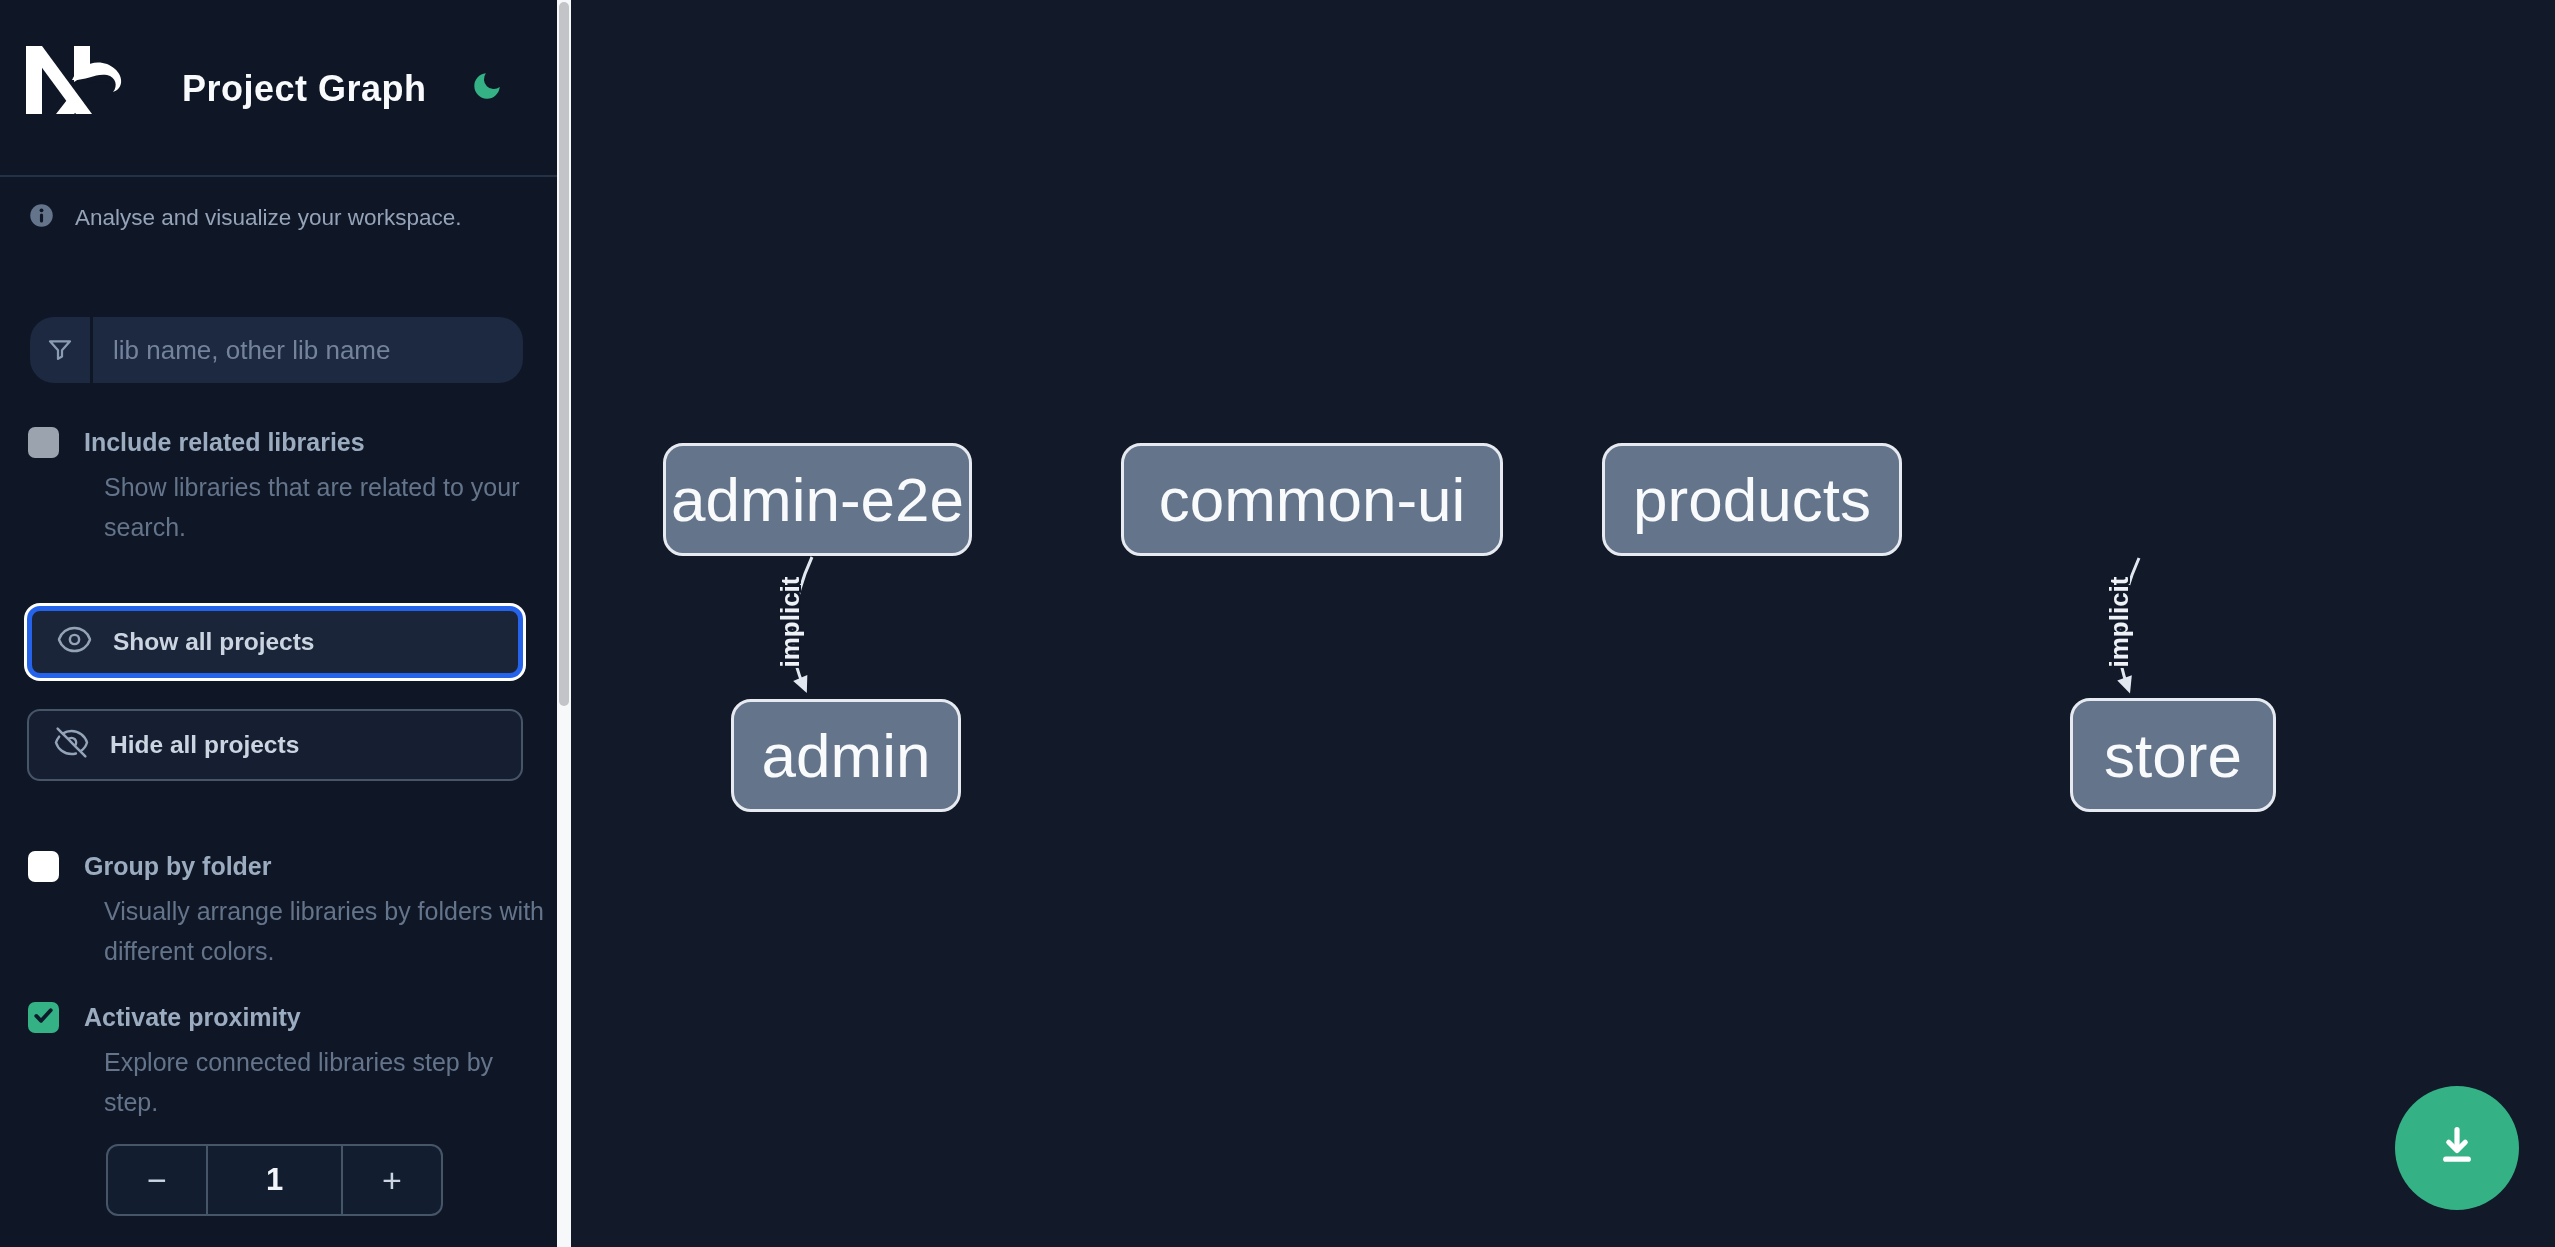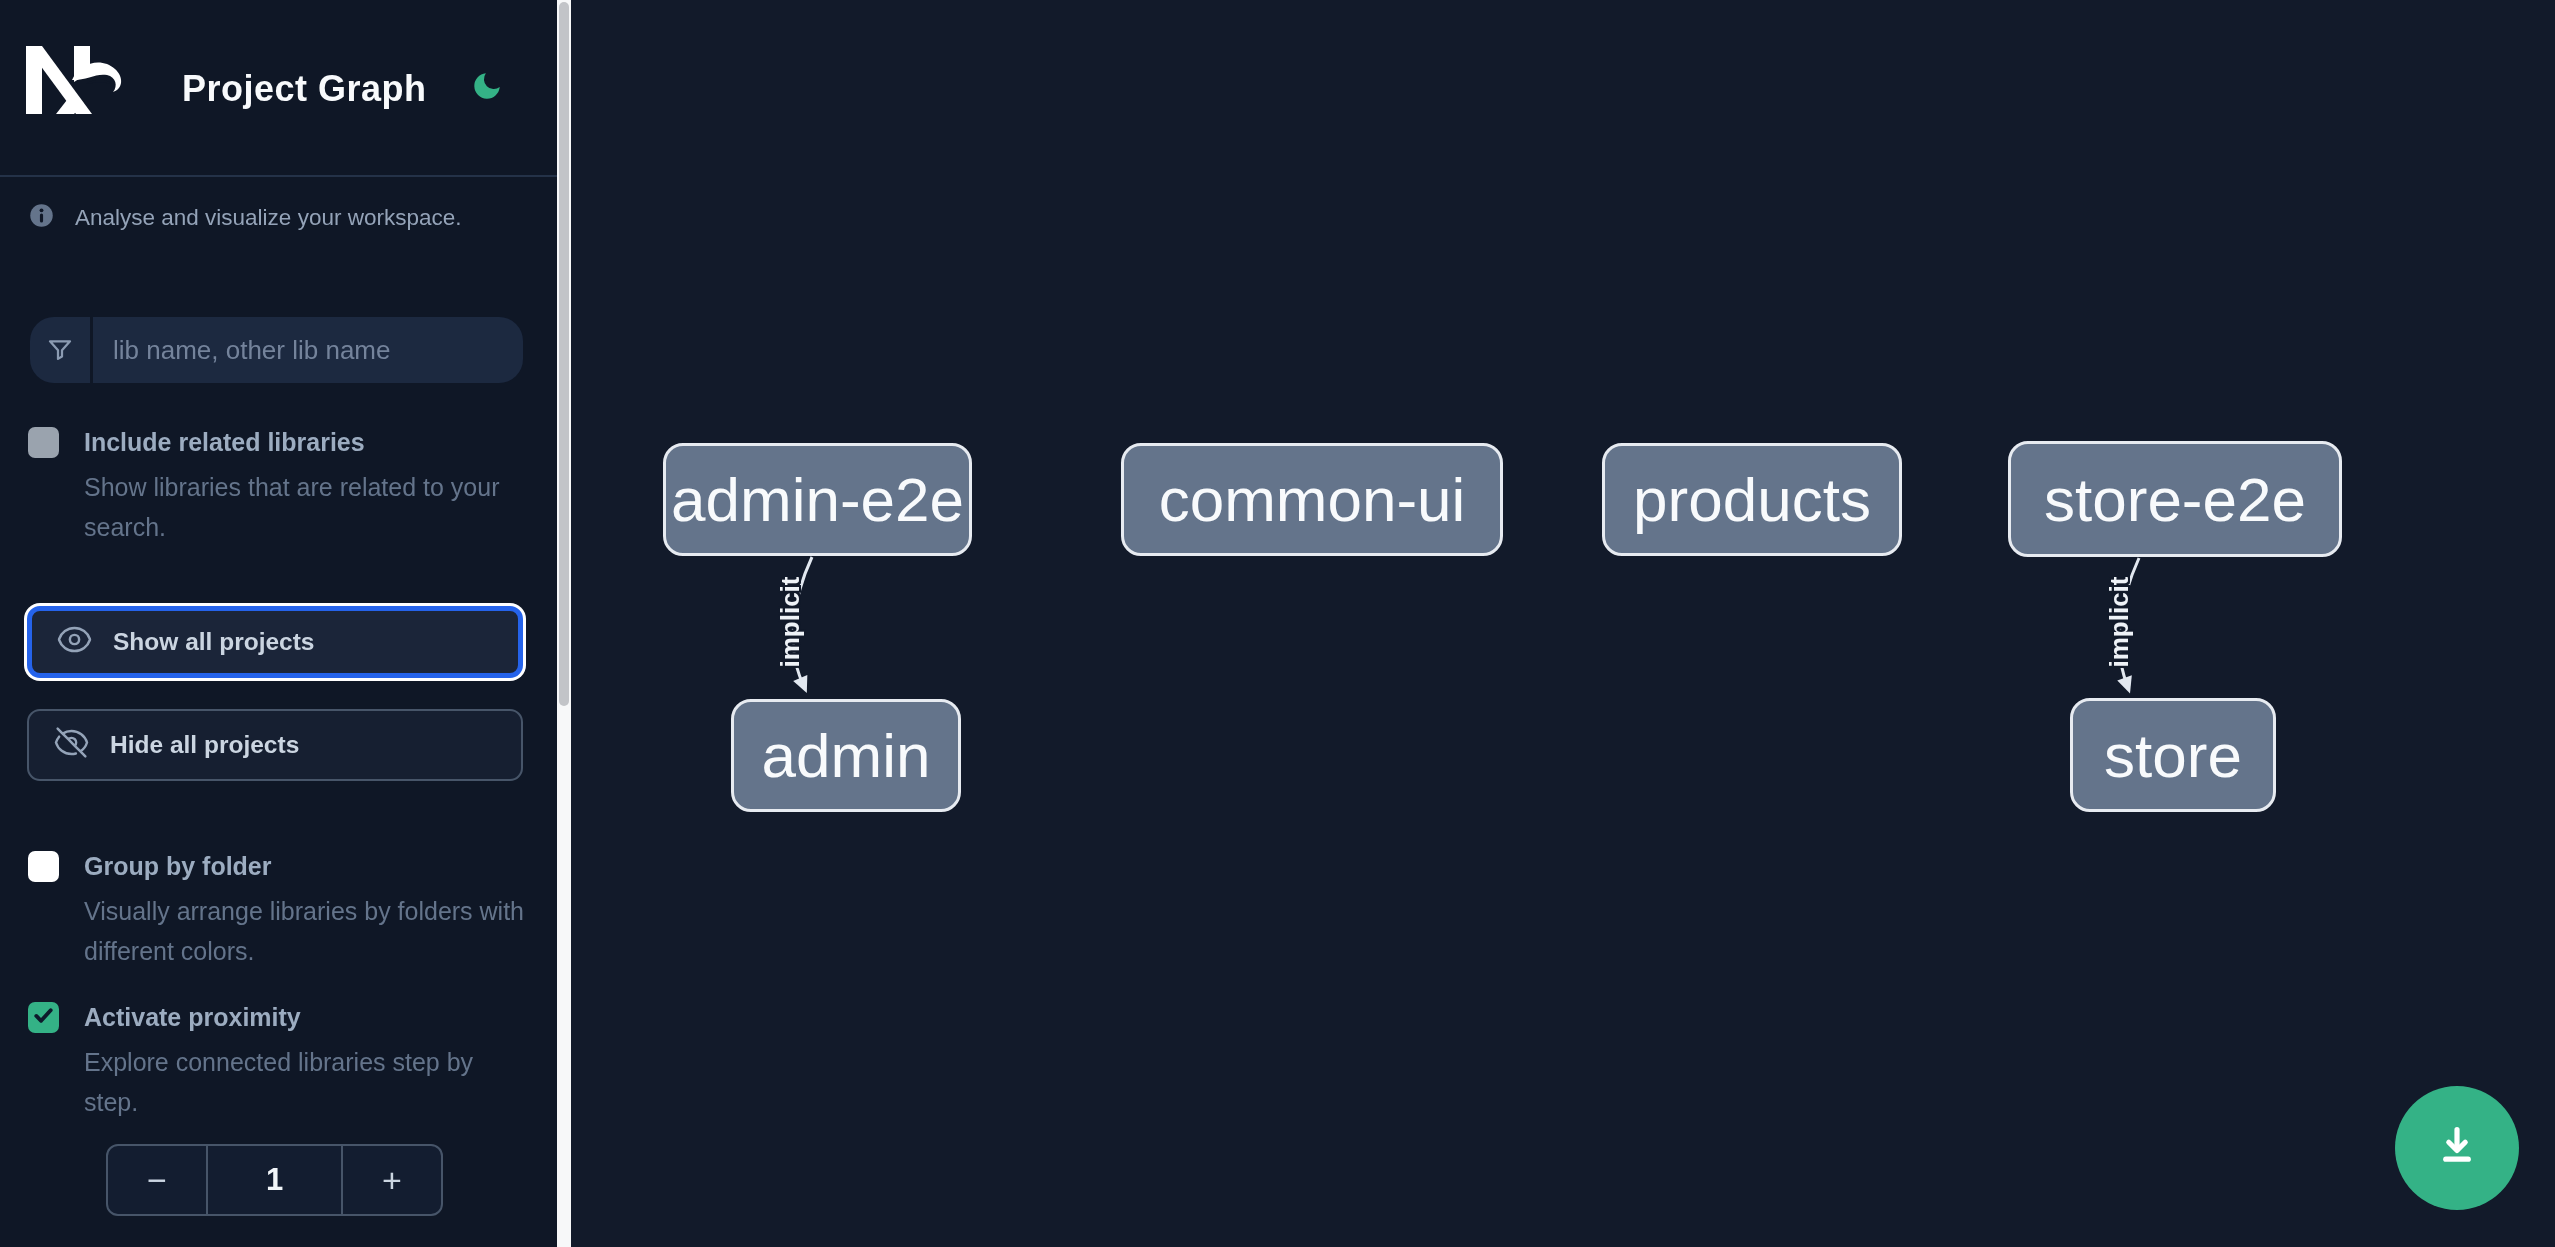--- a/index.html
+++ b/index.html
@@ -69,21 +69,21 @@
   }
   .cb-gray  { background:#9aa3ae; }
   .cb-white { background:#ffffff; }
   .cb-green { background:#34b286; }
   .cb-green svg { width:23px; height:23px; }
   .toggle-texts { flex:1; }
   .toggle-title {
     font-size:25px; font-weight:600; color:#9cacc0; line-height:31px;
     margin-bottom:9px; cursor:pointer;
   }
-  .toggle-desc { font-size:25px; color:#64748b; line-height:40px; width:440px; }
+  .toggle-desc { font-size:25px; color:#64748b; line-height:40px; width:440px;margin-left:20px; }
 
   .side-btn {
     position:absolute; left:27px; width:496px; height:72px;
     display:flex; align-items:center; gap:20px; padding-left:24px;
     border-radius:13px; cursor:pointer;
     font-size:24.5px; font-weight:600; color:#cbd5e1;
     background:#1b2539;
   }
   .btn-show {
     top:606px;
@@ -280,23 +280,20 @@
 
   <div class="gnode n-admin-e2e">
     <span>admin-e2e</span>
   </div>
   <div class="gnode n-common-ui">
     <span>common-ui</span>
   </div>
   <div class="gnode n-products">
     <span>products</span>
   </div>
-  <div class="gnode n-store-e2e">
-    <span>store-e2e</span>
-  </div>
   <div class="gnode n-admin">
     <span>admin</span>
   </div>
   <div class="gnode n-store">
     <span>store</span>
   </div>
 
   <div class="edge-label el-1">implicit</div>
   <div class="edge-label el-2">implicit</div>
 

